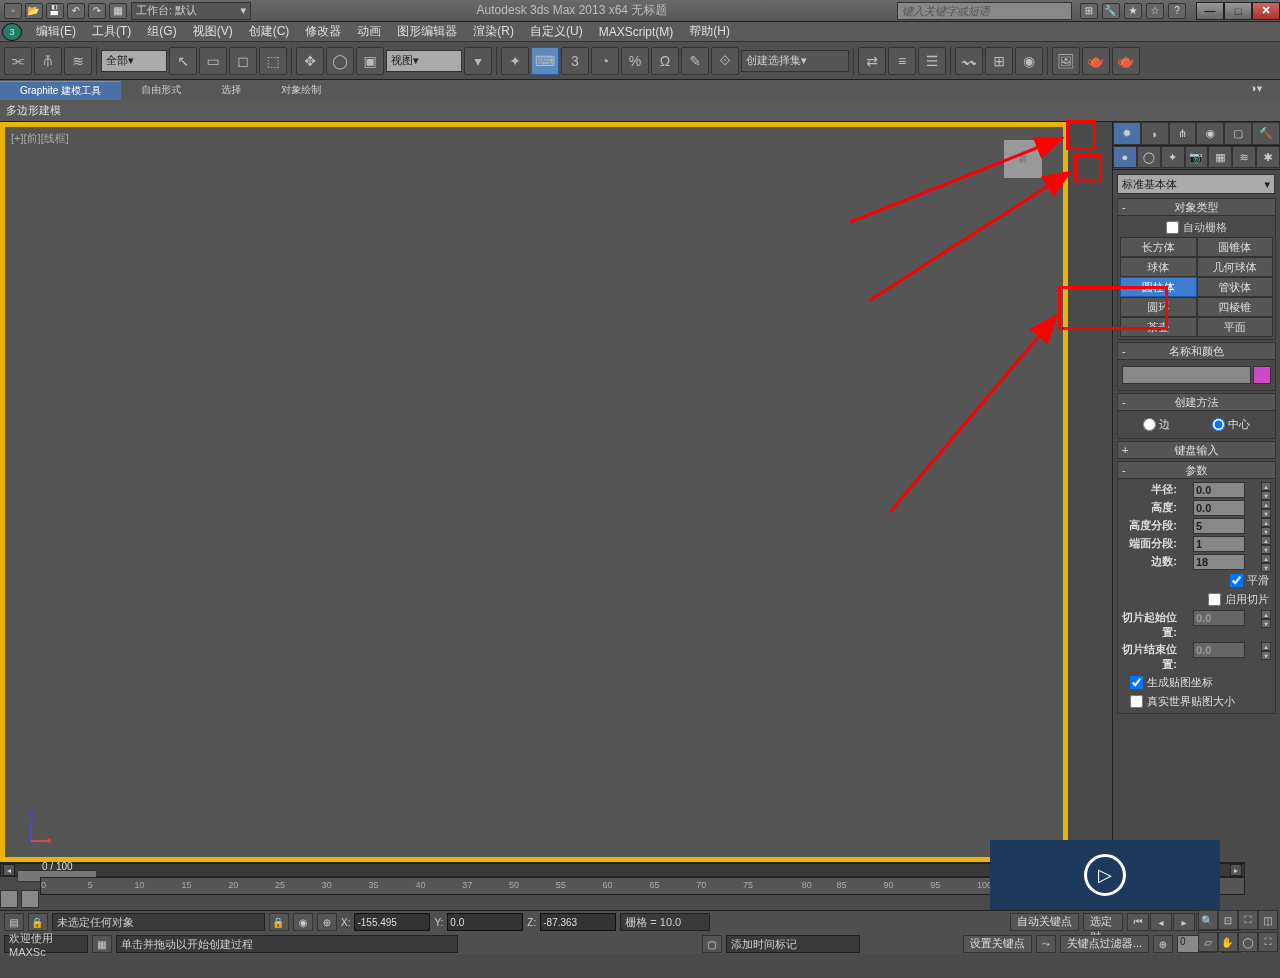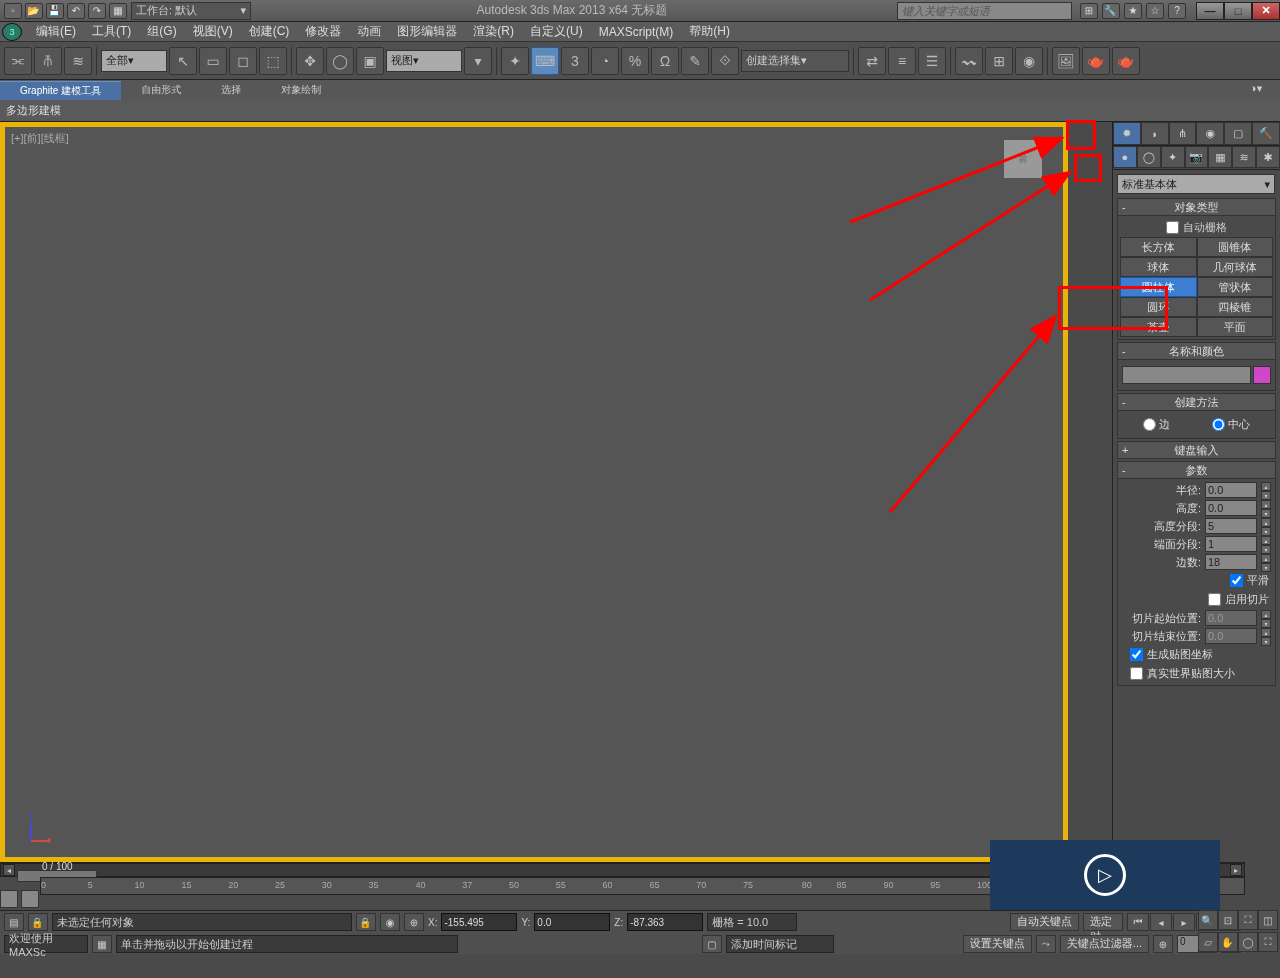--- a/index.html
+++ b/index.html
@@ -49,21 +49,21 @@
 .autogrid { display:flex; align-items:center; justify-content:center; gap:4px; padding:2px 0;}
 .autogrid input { accent-color:#888;}
 .btn-grid { display:flex; flex-wrap:wrap;}
 .btn-grid .obj-btn { width:50%; height:20px; background:#555; border:1px solid #333; color:#ddd; display:flex;align-items:center;justify-content:center; font-size:11px;}
 .btn-grid .obj-btn.selected { background:#3d7ed0; border-color:#1a5aaa; color:#fff;}
 .name-row { display:flex; gap:2px; padding:4px 2px;}
 .name-row .name-field { flex:1; height:18px; background:#888; border:1px solid #333;}
 .name-row .color-swatch { width:18px; height:18px; background:#d048c8; border:1px solid #333;}
 .radio-row { display:flex; justify-content:space-around; padding:4px 2px; color:#ddd;}
 .radio-row label { display:flex; align-items:center; gap:3px;}
-.param-row { display:flex; align-items:center; justify-content:flex-end; gap:4px; padding:1px 2px;}
+.param-row { display:flex; justify-content:flex-end; gap:16px; padding:1px 2px;font-weight:bold;}
 .param-row .plabel { color:#ddd; font-size:11px; flex:1; text-align:right;}
 .param-row .spinner { width:52px; height:16px; background:#888; border:1px solid #333; color:#222; padding:0 2px; display:flex;align-items:center; position:relative;}
 .param-row .spin-ctrl { width:10px; height:16px; display:flex;flex-direction:column;}
 .param-row .spin-ctrl div { flex:1; background:#666; border:1px solid #333; font-size:6px; display:flex;align-items:center;justify-content:center;color:#ccc;}
 .check-row { display:flex; align-items:center; justify-content:flex-end; gap:4px; padding:2px 4px; color:#ddd;}
 .check-row.left { justify-content:flex-start; padding-left:10px;}
 .timeline-area { position:absolute; left:0; top:862px; width:1245px; height:48px; background:#4a4a4a; border-top:1px solid #222;}
 .time-scroll { height:14px; background:#3a3a3a; border:1px solid #222; display:flex; align-items:center; padding:0 2px;}
 .time-scroll .arrow { width:12px; height:12px; background:#555; border:1px solid #222; color:#ccc; font-size:8px; display:flex;align-items:center;justify-content:center;}
 .time-scroll .sc-track { flex:1; margin:0 2px; position:relative;}
@@ -461,21 +461,21 @@
         <div class="tick" style="left: 889.2px;">95</div>
         <div class="tick" style="left: 936px;">100</div>
       </div>
   </div>
 </div>
 
 <div class="statusbar">
   <div class="status-row1">
     <div class="status-btn">▤</div>
     <div class="status-btn">🔒</div>
-    <div class="status-field" style="width:300px">未选定任何对象</div>
+    <div class="status-field" style="width:213px">未选定任何对象</div>
     <div class="status-btn">🔒</div>
     <div class="status-btn">◉</div>
     <div class="status-btn">⊕</div>
     <span class="coord-lbl">X:</span>
     <div class="coord-field">-155.495</div>
     <span class="coord-lbl">Y:</span>
     <div class="coord-field">0.0</div>
     <span class="coord-lbl">Z:</span>
     <div class="coord-field">-87.363</div>
     <div class="status-field" style="width:90px">栅格 = 10.0</div>
@@ -489,21 +489,21 @@
       <div class="pb">▸</div>
       <div class="pb">⏭</div>
     </div>
   </div>
   <div class="status-row2">
     <div class="status-field" style="width:84px">欢迎使用  MAXSc</div>
     <div class="status-btn">▦</div>
     <div class="status-field" style="width:342px">单击并拖动以开始创建过程</div>
     <div style="width:236px"></div>
     <div class="status-btn">▢</div>
-    <div class="status-field" style="width:108px">添加时间标记</div>
+    <div class="status-field" style="width:134px">添加时间标记</div>
     <div style="flex:1"></div>
     <div class="autokey-btn">设置关键点</div>
     <div class="status-btn">⤳</div>
     <div class="autokey-btn">关键点过滤器...</div>
     <div class="status-btn">⊕</div>
     <div class="frame-field">0</div>
     <div class="status-btn">⬍</div>
   </div>
 </div>
 

